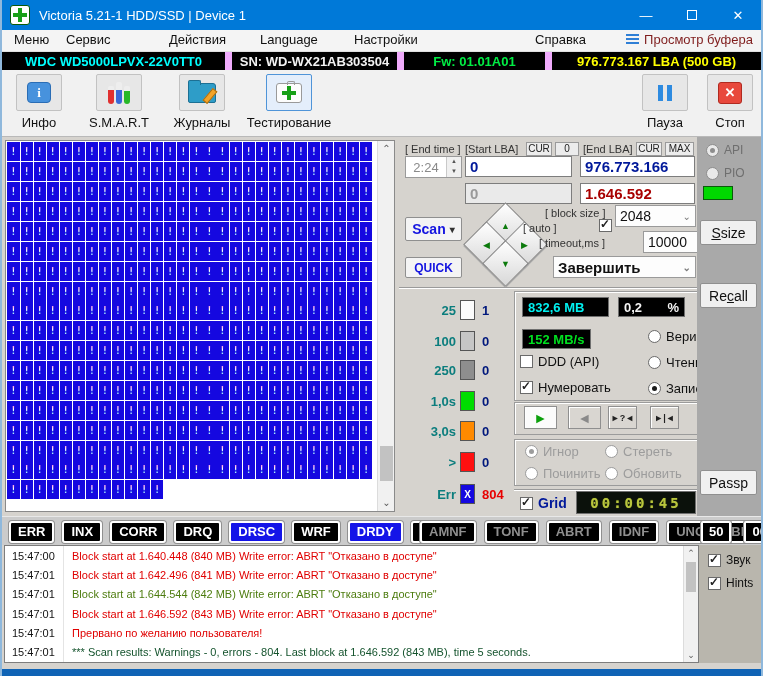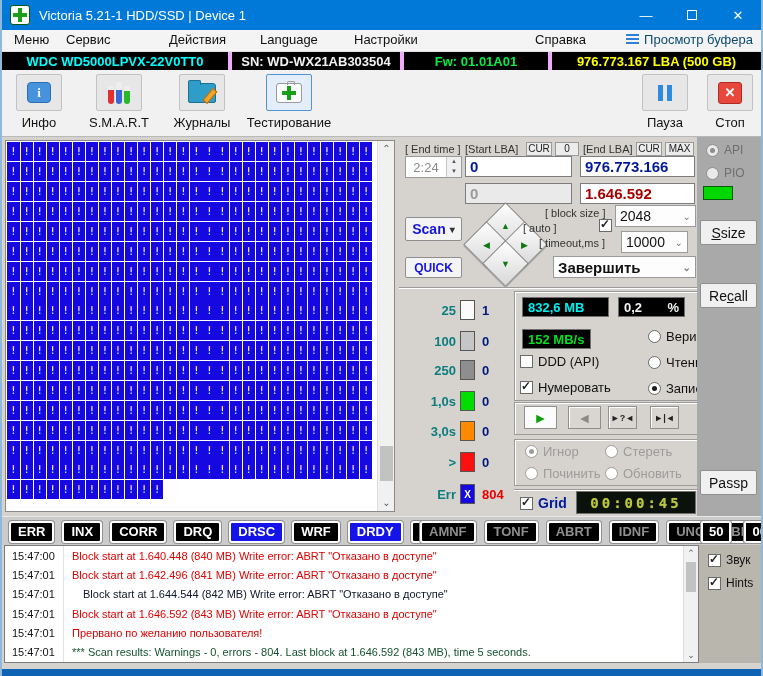--- a/index.html
+++ b/index.html
@@ -16,25 +16,25 @@
   .title-text{color:#fff;font-size:13px}
   .win-controls{position:absolute;right:0;top:0;height:30px;display:flex}
   .win-btn{width:46px;height:30px;display:flex;align-items:center;justify-content:center;color:#fff;font-size:13px}
   .win-btn .maxbox{width:10px;height:10px;border:1px solid #fff}
   
   .menubar{position:absolute;left:0;top:30px;width:100%;height:22px;background:#f4f4f4;border-bottom:1px solid #e0e0e0}
   .menu-item{position:absolute;top:2px;font-size:13px;color:#111}
   .menu-item:nth-of-type(1){left:12px}.menu-item:nth-of-type(2){left:64px}
   .menu-item:nth-of-type(3){left:167px}.menu-item:nth-of-type(4){left:258px}
   .menu-item:nth-of-type(5){left:352px}.menu-item:nth-of-type(6){left:533px}
-  .buffer-view{position:absolute;right:8px;top:2px;display:flex;align-items:center;gap:5px;font-size:13px;color:#0c4a6e}
+  .buffer-view{position:absolute;right:8px;top:2px;display:flex;align-items:center;gap:5px;font-size:13px;color:#7f1d1d}
   .list-icon{width:13px;height:11px;background:repeating-linear-gradient(180deg,#2f7fd6 0 2px,transparent 2px 4px)}
   
   .devicebar{position:absolute;left:0;top:52px;width:100%;height:18px;background:#000;display:flex;align-items:center}
-  .seg{height:100%;display:flex;align-items:center;justify-content:center;font-size:13px;font-weight:bold;border-right:4px solid #f0abfc}
+  .seg{height:100%;display:flex;align-items:center;justify-content:center;font-size:13px;font-weight:bold;border-right:7px solid #f0abfc}
   .seg.model{width:230px;color:#00ffff}.seg.serial{width:172px;color:#f2f2f2}
   .seg.fw{width:148px;color:#00ee44}.seg.cap{flex:1;color:#ffff00;border-right:none}
   
   .toolbarbar{position:absolute;left:0;top:70px;width:100%;height:67px;background:#f1f1f1;border-bottom:1px solid #b9b9b9}
   .tbtn{position:absolute;top:4px;text-align:center}
   .tbtn .iconbox{margin:0 auto;width:46px;height:37px;background:#e7e7e7;border:1px solid #c2c2c2;border-radius:2px;display:flex;align-items:center;justify-content:center}
   .tbtn .iconbox.active{background:#e4eefb;border:1px solid #4f94d8}
   .tbtn .iconbox.plain{background:transparent;border-color:transparent}
   .tbtn .tlabel{font-size:13px;color:#111;margin-top:4px;white-space:nowrap}
   .icon-info{width:24px;height:21px;background:#4792dd;border:1px solid #2a6db5;border-radius:4px;position:relative;color:#fff;font:bold 13px "Liberation Serif",serif;display:flex;align-items:center;justify-content:center}
@@ -1755,21 +1755,21 @@
   </div>
 
   <div class="ctl-label" style="left:543px;top:207px">[ block size ]</div>
   <div class="ctl-label" style="left:521px;top:222px">[ auto ]</div>
   <span class="chk on" style="position:absolute;left:597px;top:219px"></span>
   <div class="dropdown" style="left:613px;top:205px;width:81px">
     <span>2048</span>
       <span class="chev">⌄</span>
   </div>
   <div class="ctl-label" style="left:537px;top:237px">[ timeout,ms ]</div>
-  <div class="dropdown" style="left:619px;top:231px;width:67px">
+  <div class="dropdown" style="left:641px;top:231px;width:67px">
     <span>10000</span>
       <span class="chev">⌄</span>
   </div>
   <div class="dropdown bold" style="left:551px;top:256px;width:143px">
     <span>Завершить</span>
       <span class="chev">⌄</span>
   </div>
 
   <div class="hline" style="top:287px"></div>
 
@@ -1948,21 +1948,21 @@
           <span class="log-text" style="color: rgb(224, 0, 0);">Block start at 1.640.448 (840 MB) Write error: ABRT "Отказано в доступе"</span>
         </div>
         <div class="log-row">
           <span class="log-time">15:47:01</span>
           <span class="log-sep"></span>
           <span class="log-text" style="color: rgb(224, 0, 0);">Block start at 1.642.496 (841 MB) Write error: ABRT "Отказано в доступе"</span>
         </div>
         <div class="log-row">
           <span class="log-time">15:47:01</span>
           <span class="log-sep"></span>
-          <span class="log-text" style="color: #0f172a; margin-left: 11px;">Block start at 1.644.544 (842 MB) Write error: ABRT "Отказано в доступе"</span>
+          <span class="log-text" style="color: #4d7c0f;">Block start at 1.644.544 (842 MB) Write error: ABRT "Отказано в доступе"</span>
         </div>
         <div class="log-row">
           <span class="log-time">15:47:01</span>
           <span class="log-sep"></span>
           <span class="log-text" style="color: rgb(224, 0, 0);">Block start at 1.646.592 (843 MB) Write error: ABRT "Отказано в доступе"</span>
         </div>
         <div class="log-row">
           <span class="log-time">15:47:01</span>
           <span class="log-sep"></span>
           <span class="log-text" style="color: rgb(224, 0, 0);">Прервано по желанию пользователя!</span>

